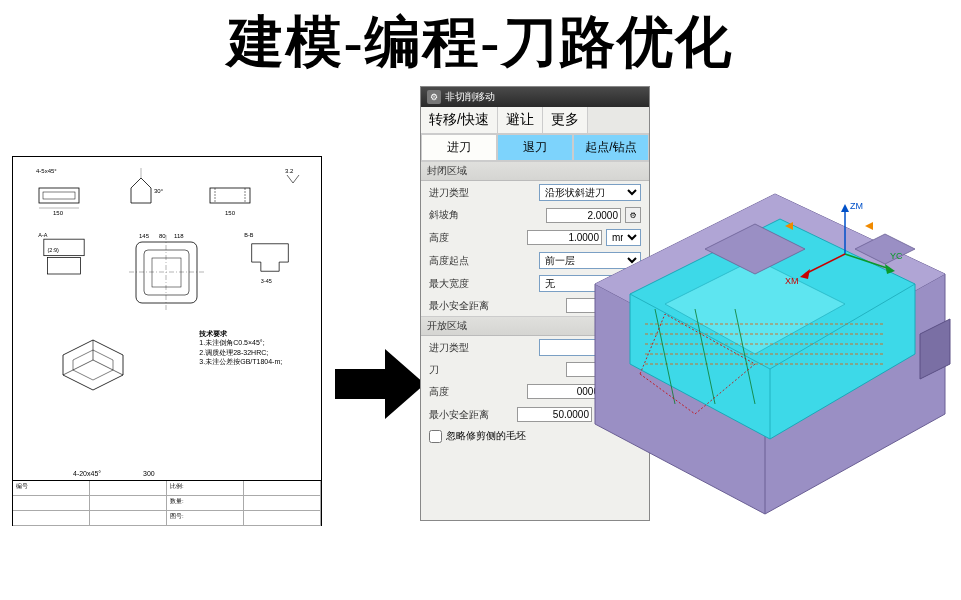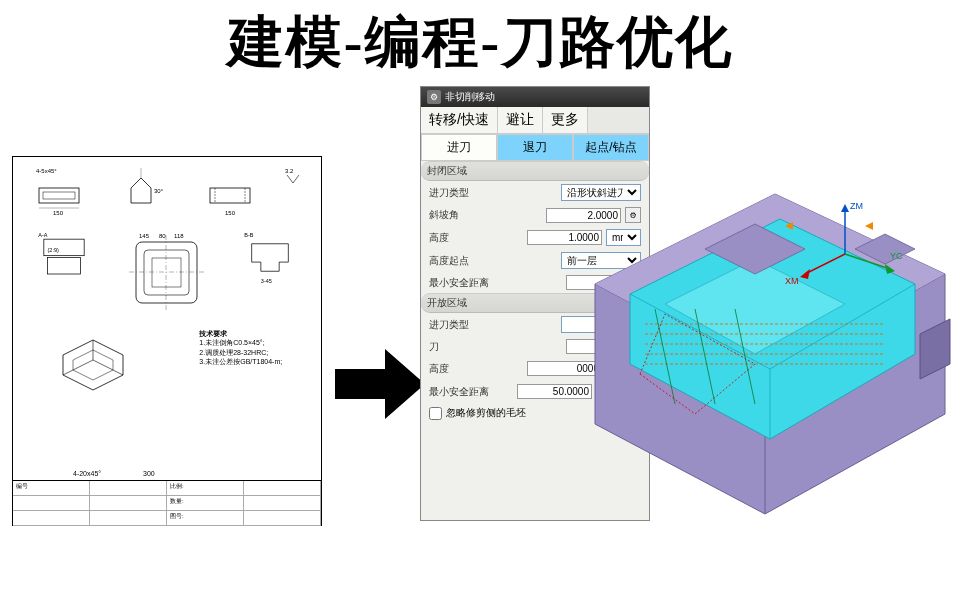--- a/index.html
+++ b/index.html
@@ -18,25 +18,25 @@
 .arrow { position: absolute; left: 335px; top: 270px; width: 90px; height: 80px; }
 .arrow svg { width: 100%; height: 100%; }
 .dialog { position: absolute; left: 420px; top: 12px; width: 230px; height: 435px; background: #f0f0ed; border: 1px solid #888; font-size: 10px; }
 .dlg-title { background: linear-gradient(#4a4a4a, #2a2a2a); color: #fff; height: 20px; line-height: 20px; padding: 0 6px; display: flex; align-items: center; gap: 4px; }
 .dlg-gear { width: 14px; height: 14px; background: #777; border-radius: 2px; display: inline-flex; align-items: center; justify-content: center; font-size: 9px; }
 .dlg-tabs { display: flex; background: #e8e8e5; border-bottom: 1px solid #ccc; font-size: 14px; }
 .dlg-tab { padding: 4px 8px; border-right: 1px solid #ccc; background: #f5f5f2; cursor: pointer; }
 .dlg-tabs2 { display: flex; background: #e8e8e5; font-size: 12px; align-items: flex-end; }
 .dlg-tab2 { flex: 1; padding: 4px 8px; border: 1px solid #ccc; background: #7dd3fc; cursor: pointer; text-align: center; }
 .dlg-tab2.active { background: #fdfdfa; }
-.dlg-section { padding: 2px 6px; background: linear-gradient(#e0e0dd, #d5d5d2); border-top: 1px solid #ccc; border-bottom: 1px solid #bbb; font-size: 10px; color: #333; border-radius: 9px; }
+.dlg-section { padding: 2px 6px; background: linear-gradient(#e0e0dd, #d5d5d2); border-top: 1px solid #ccc; border-bottom: 1px solid #bbb; font-size: 10px; color: #333; }
 .dlg-row { display: flex; align-items: center; padding: 3px 8px; font-size: 10px; gap: 4px; }
 .dlg-label { flex: 1; color: #333; }
 .dlg-input { width: 75px; border: 1px solid #999; background: #fff; font-size: 10px; padding: 1px 2px; text-align: right; }
-.dlg-select { width: 80px; border: 1px solid #7a9fc4; background: #fff; font-size: 10px; padding: 1px; }
+.dlg-select { width: 102px; border: 1px solid #7a9fc4; background: #fff; font-size: 10px; padding: 1px; }
 .dlg-btn { width: 16px; height: 16px; border: 1px solid #999; background: #f0f0f0; font-size: 8px; }
 .dlg-check { display: flex; align-items: center; gap: 4px; padding: 3px 8px; font-size: 10px; }
 .model3d { position: absolute; left: 555px; top: 80px; width: 400px; height: 370px; }
 .model3d svg { width: 100%; height: 100%; }
 .dim-text { font-size: 6px; fill: #000; }
 </style>
 </head>
 <body>
 
 <div class="title">建模-编程-刀路优化</div>
@@ -178,20 +178,24 @@
     <div class="dlg-row">
       <span class="dlg-label">高度</span>
       <input class="dlg-input" value="1.0000" style="">
       <select class="dlg-select" style="width:35px;"><option>mm</option></select>
     </div>
     <div class="dlg-row">
       <span class="dlg-label">高度起点</span>
       <select class="dlg-select"><option>前一层</option></select>
     </div>
     <div class="dlg-row">
+      <span class="dlg-label">最大宽度</span>
+      <select class="dlg-select"><option>无</option></select>
+    </div>
+    <div class="dlg-row">
       <span class="dlg-label">最小安全距离</span>
       <input class="dlg-input" value="0.00" style="">
     </div>
     <div class="dlg-section">开放区域</div>
     <div class="dlg-row">
       <span class="dlg-label">进刀类型</span>
       <select class="dlg-select"><option></option></select>
     </div>
     <div class="dlg-row">
       <span class="dlg-label">刀</span>

